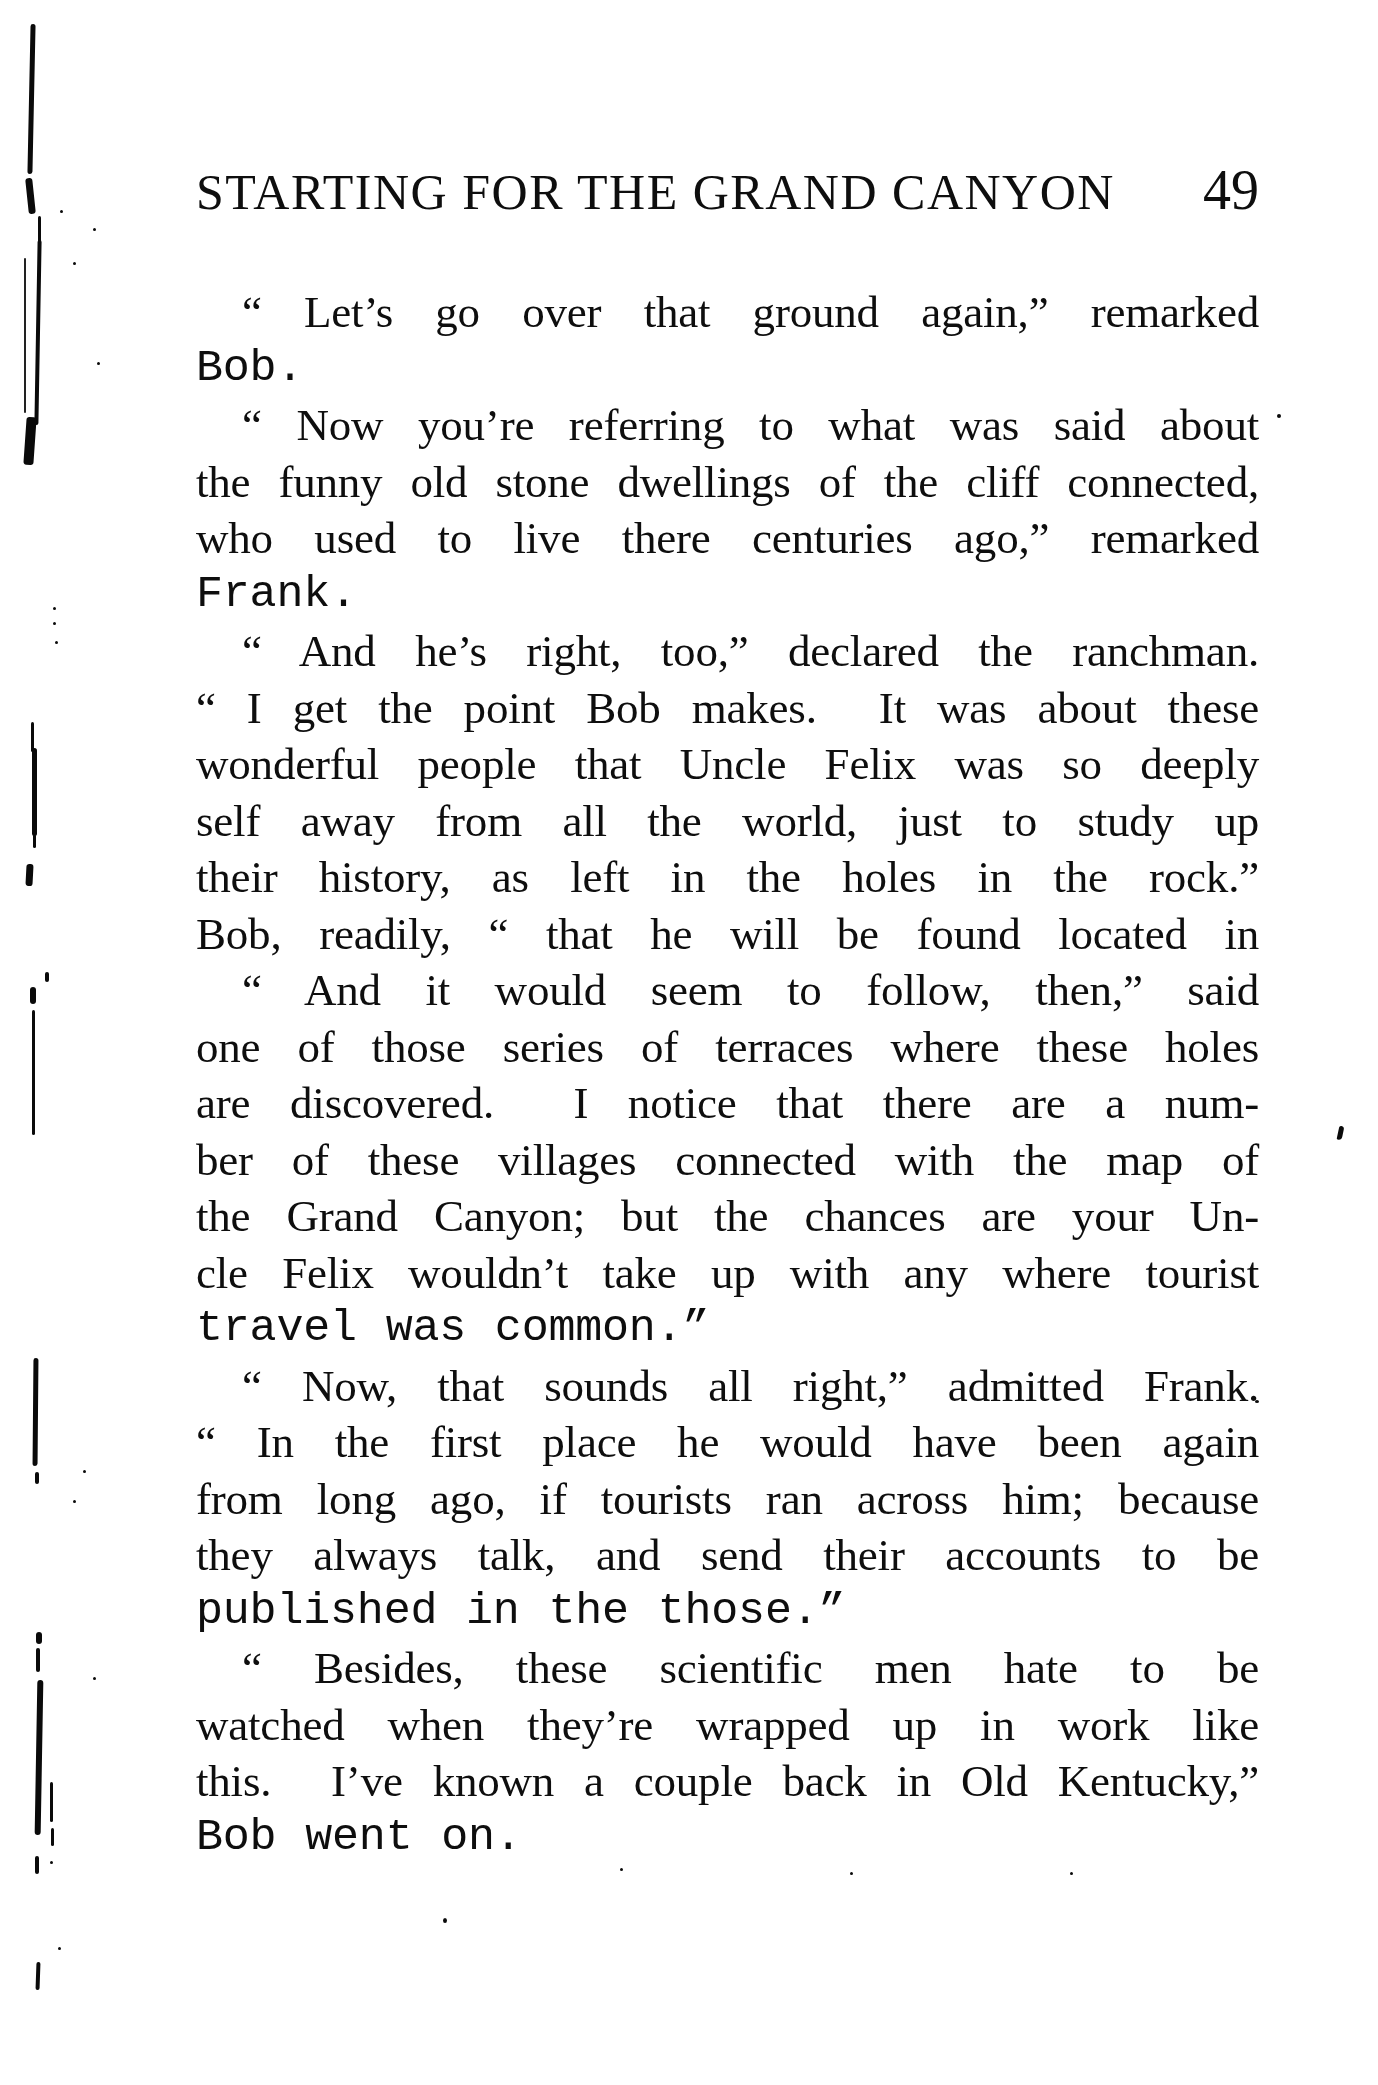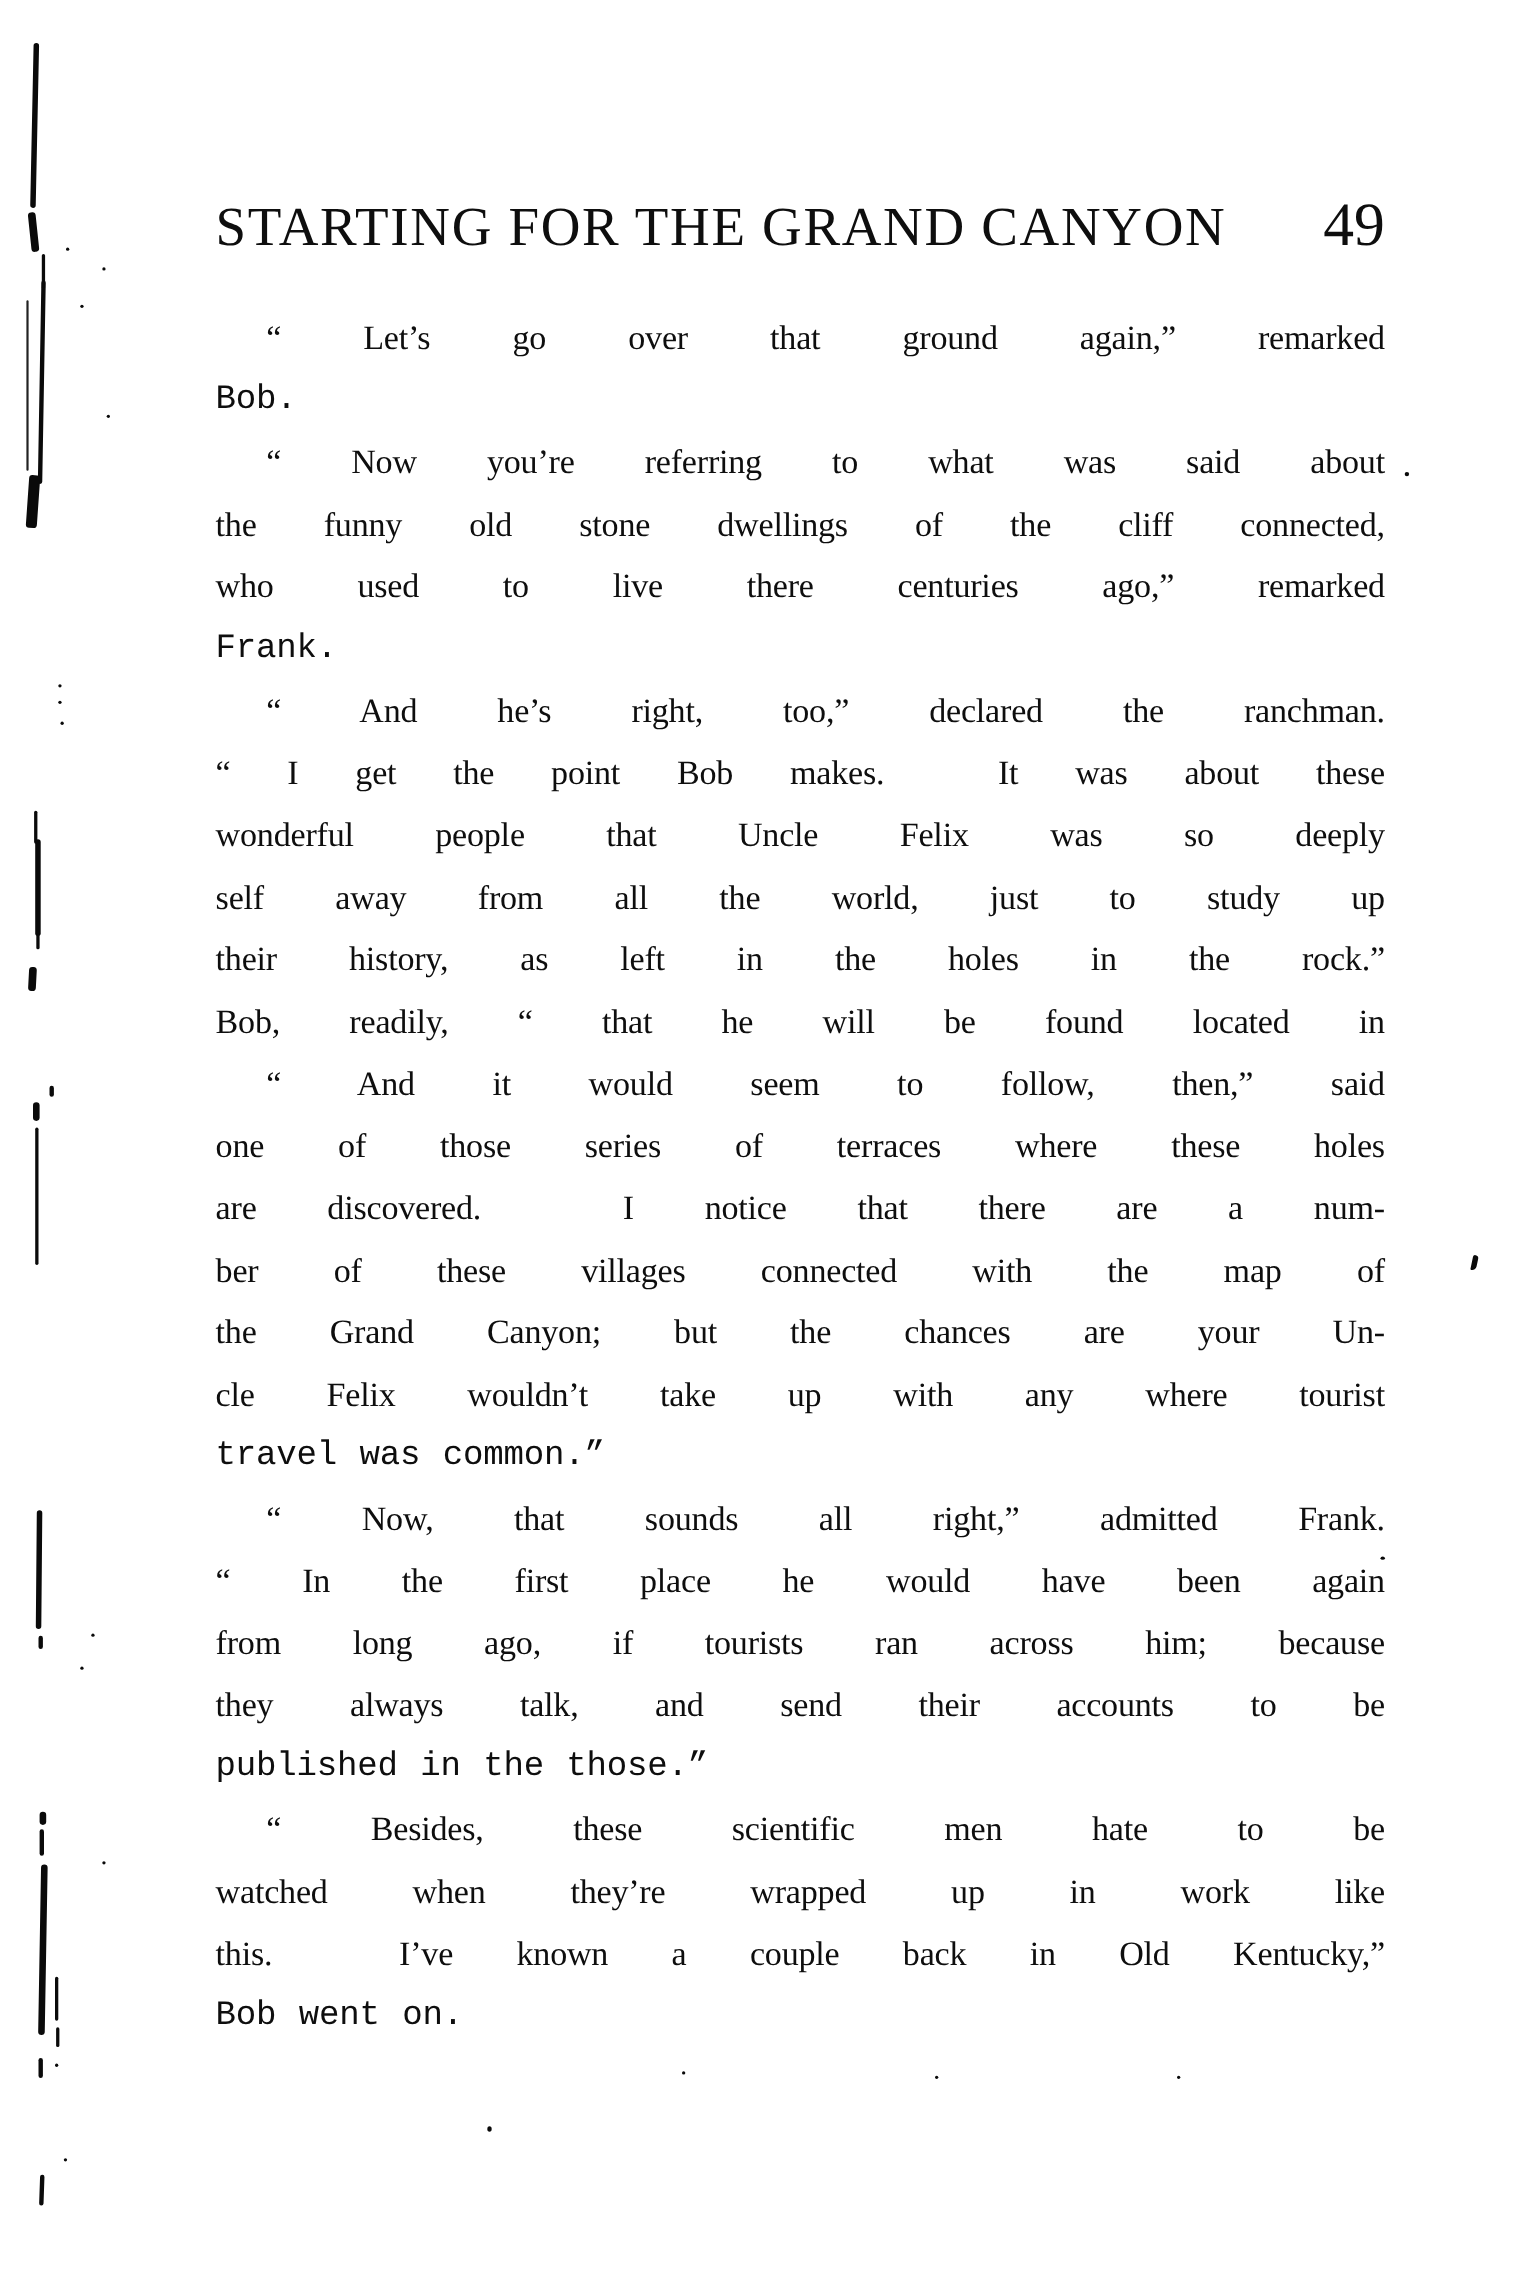--- a/index.html
+++ b/index.html
@@ -4,35 +4,35 @@
 <style>
   html,body { margin:0; padding:0; }
   body {
     width:1378px; height:2085px;
     background:#ffffff;
     position:relative;
     overflow:hidden;
     font-family:"Liberation Serif","DejaVu Serif",serif;
     color:#0e0e0e;
   }
-  .page { position:absolute; inset:0;margin-top:15px; }
+  .page { position:absolute; inset:0; }
 
   
   .header {
     position:absolute; left:196px; top:158px; width:1063px;
     display:flex; justify-content:space-between; align-items:baseline;
     white-space:nowrap;
   }
   .header .title { font-size:50px; letter-spacing:1.5px; }
   .header .pagenum { font-size:56px; letter-spacing:0; }
 
   
   .bodytext {
-    position:absolute; left:196px; top:264px; width:1063px;
-    font-size:31px; line-height:56.5px;
+    position:absolute; left:196px; top:284px; width:1063px;
+    font-size:45px; line-height:56.5px;
     letter-spacing:-0.2px; word-spacing:2px;
   }
   .line {
     height:56.5px;
     white-space:nowrap;
     text-align:justify;
     text-align-last:justify;
   }
   .line.indent { text-indent:46px; }
   .line.end { text-align-last:left;font-family:Liberation Mono, monospace; }

